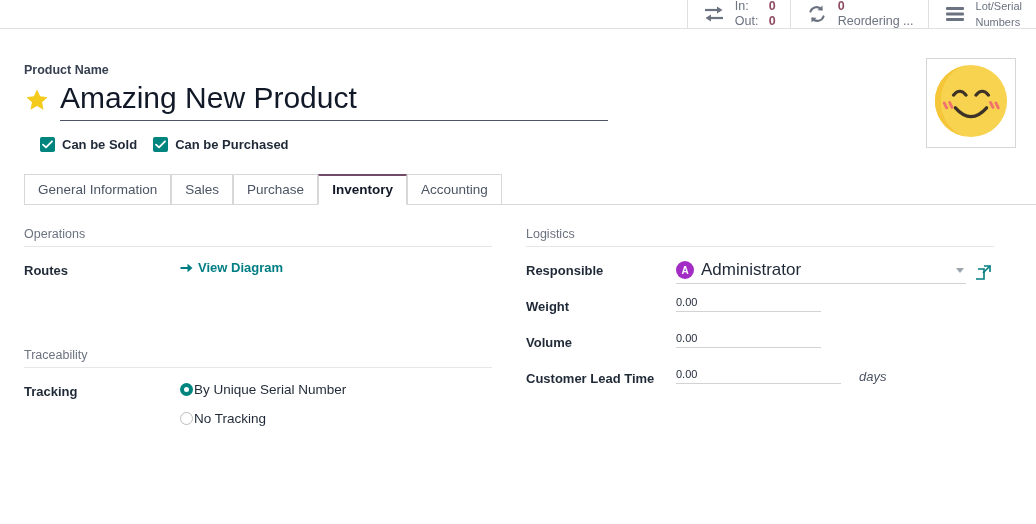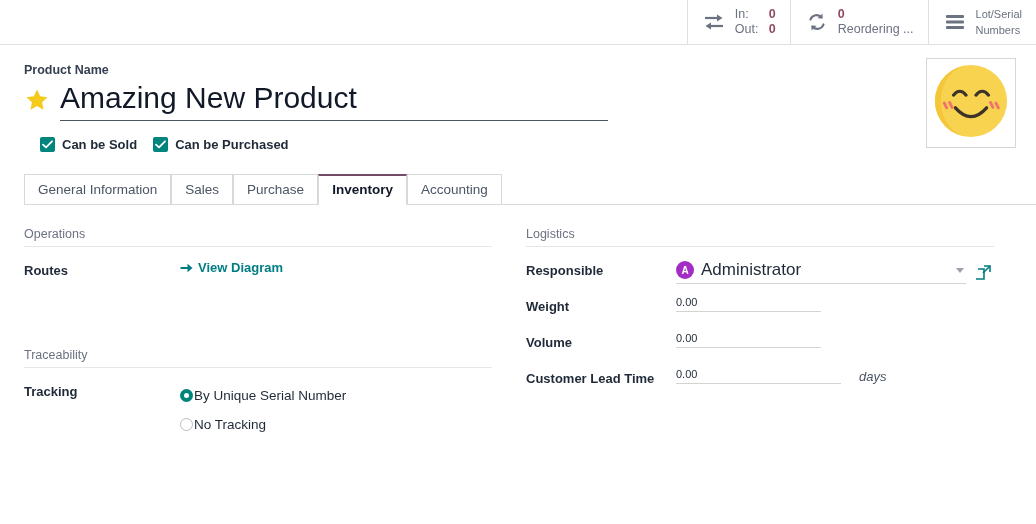--- a/index.html
+++ b/index.html
@@ -8,21 +8,21 @@
     width: 1036px; height: 524px;
     background: #ffffff;
     font-family: "Liberation Sans", sans-serif;
     color: #1f2937;
     overflow: hidden;
   }
 
   
   .statbar {
     position: absolute; top: 0; left: 0;
-    width: 1036px; height: 45px;
+    width: 1036px; height: 29px;
     border-bottom: 1px solid #e0e0e0;
     display: flex; justify-content: flex-end; align-items: stretch;
     background: #fff;
   }
   .statbtn {
     display: flex; align-items: center; gap: 9px;
     padding: 0 14px;
     border-left: 1px solid #dfdfdf;
     color: #6b7280;
     cursor: pointer;
@@ -132,21 +132,21 @@
 
   .numfield {
     font-size: 11px; color: #1f2937;
     border-bottom: 1px solid #d3d3d3;
     padding-bottom: 3px;
   }
   .w-sm { width: 145px; }
   .w-md { width: 165px; }
   .unit { font-size: 13px; color: #4b5563; margin-left: 18px; font-style: italic; }
 
-  .radios { display: flex; flex-direction: column; gap: 14px; padding-top: 1px; margin-top: 6px; }
+  .radios { display: flex; flex-direction: column; gap: 14px; padding-top: 1px; }
   .radio { display: flex; align-items: center; cursor: pointer; }
   .rdot {
     width: 13px; height: 13px; border-radius: 50%;
     border: 1px solid #bdbdbd; background: #fff; flex: none;
     display: flex; align-items: center; justify-content: center;
   }
   .rdot.on { border: none; background: #00847e; }
   .rdot.on::after { content: ""; width: 5px; height: 5px; border-radius: 50%; background: #fff; display: block; }
   .rlabel { font-size: 13.5px; color: #1f2937; margin-left: 1px; }
 

